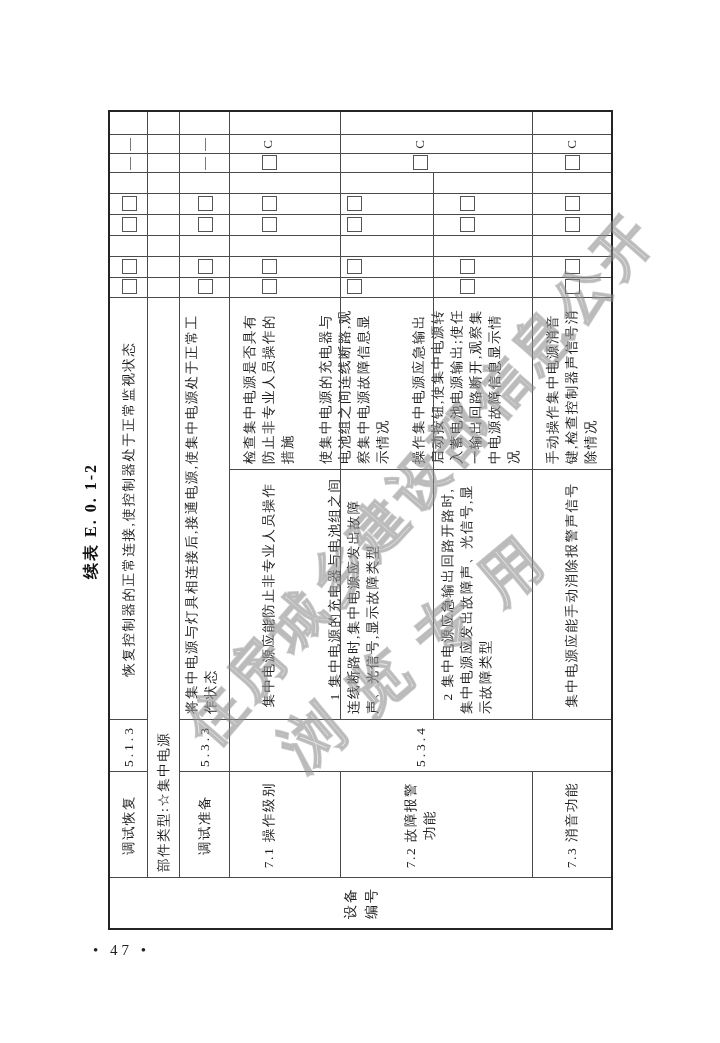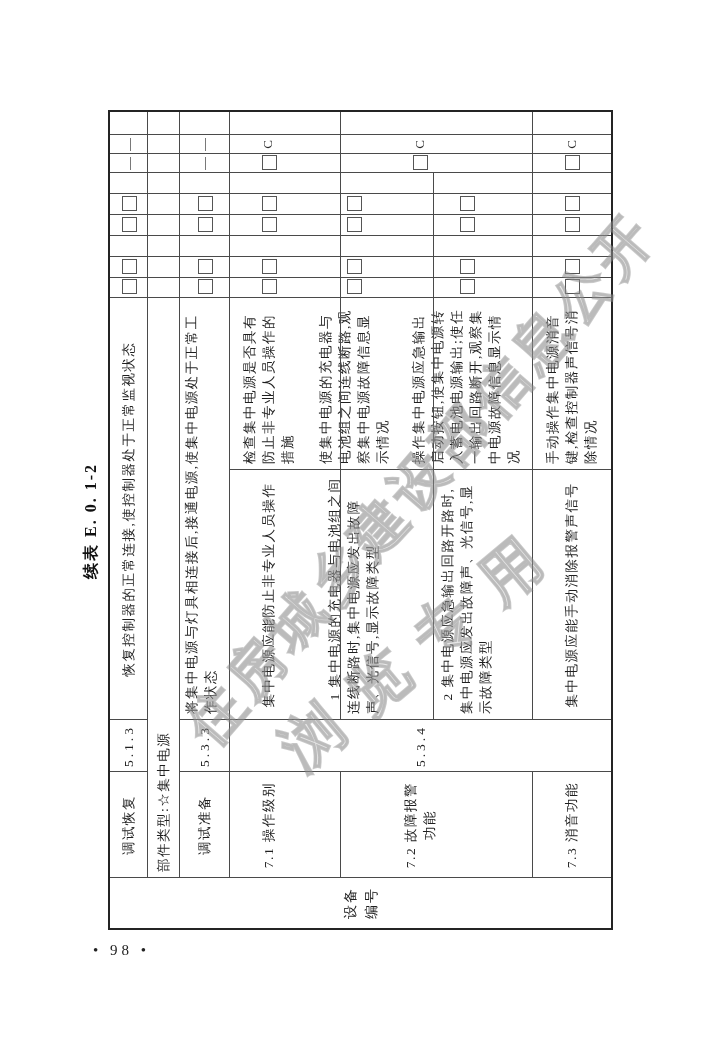--- a/index.html
+++ b/index.html
@@ -163,13 +163,13 @@
       <div class="mark" style="left: 764.5px; top: 94px; transform: translate(-50%, -50%);">—</div>
       <div class="mark" style="left: 783.5px; top: 94px; transform: translate(-50%, -50%);">—</div>
       <div class="mark" style="left: 783.5px; top: 158px; transform: translate(-50%, -50%);">C</div>
       <div class="mark" style="left: 783.5px; top: 309.5px; transform: translate(-50%, -50%);">C</div>
       <div class="mark" style="left: 783.5px; top: 461.5px; transform: translate(-50%, -50%);">C</div>
     </div>
 
   <div class="page-number-anchor"></div>
 </div>
 
-<div class="page-num">• 98 •</div>
+<div class="page-num">• 47 •</div>
 
 </body></html>

